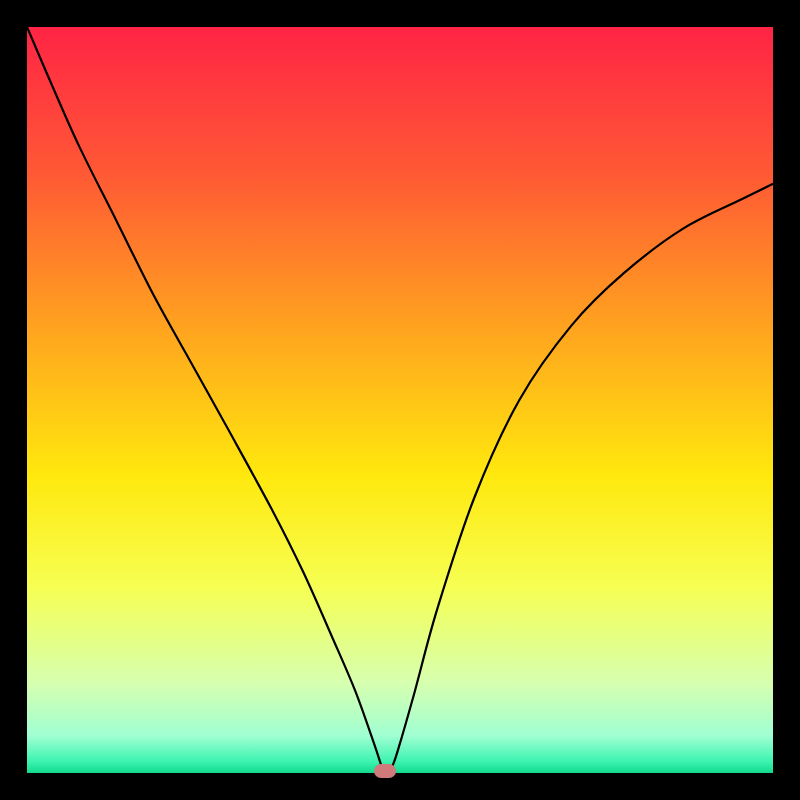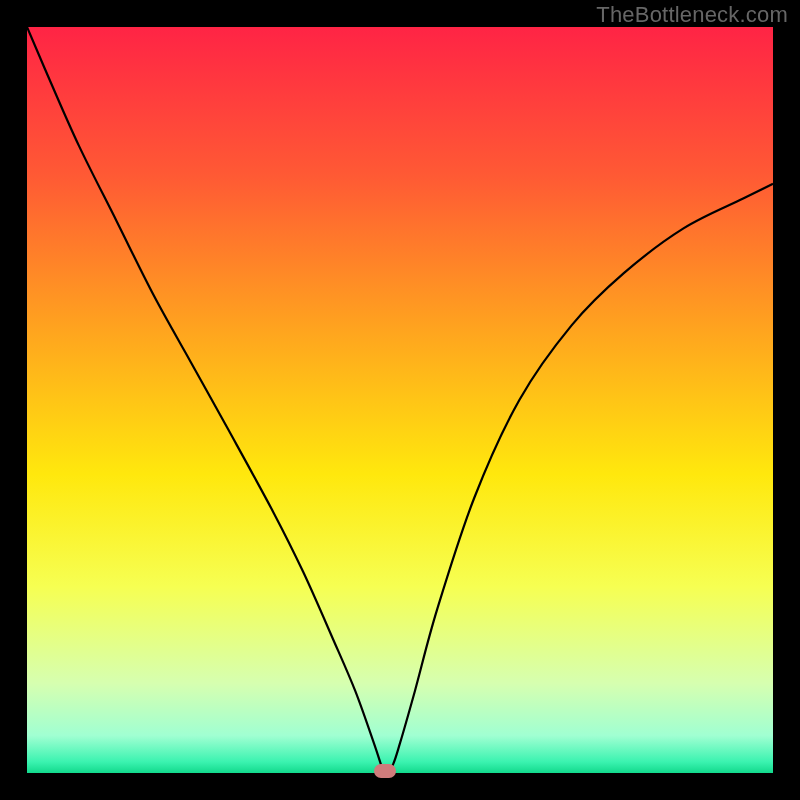--- a/index.html
+++ b/index.html
@@ -44,21 +44,20 @@
     height: 14px;
     background: #cf7b7b;
     border-radius: 7px;
     z-index: 5;
   }
 </style>
 </head>
 <body>
 
 <div class="frame">
-  <div class="watermark">TheBottleneck.com</div>
 
   <div class="plot-wrap">
     <svg id="plot-svg" viewBox="0 0 746 746" preserveAspectRatio="none">
       <defs>
         <linearGradient id="bg-grad" x1="0" y1="0" x2="0" y2="1">
             <stop offset="0%" stop-color="#ff2445"></stop>
             <stop offset="20%" stop-color="#ff5a34"></stop>
             <stop offset="40%" stop-color="#ffa21f"></stop>
             <stop offset="60%" stop-color="#ffe80d"></stop>
             <stop offset="75%" stop-color="#f6ff52"></stop>

